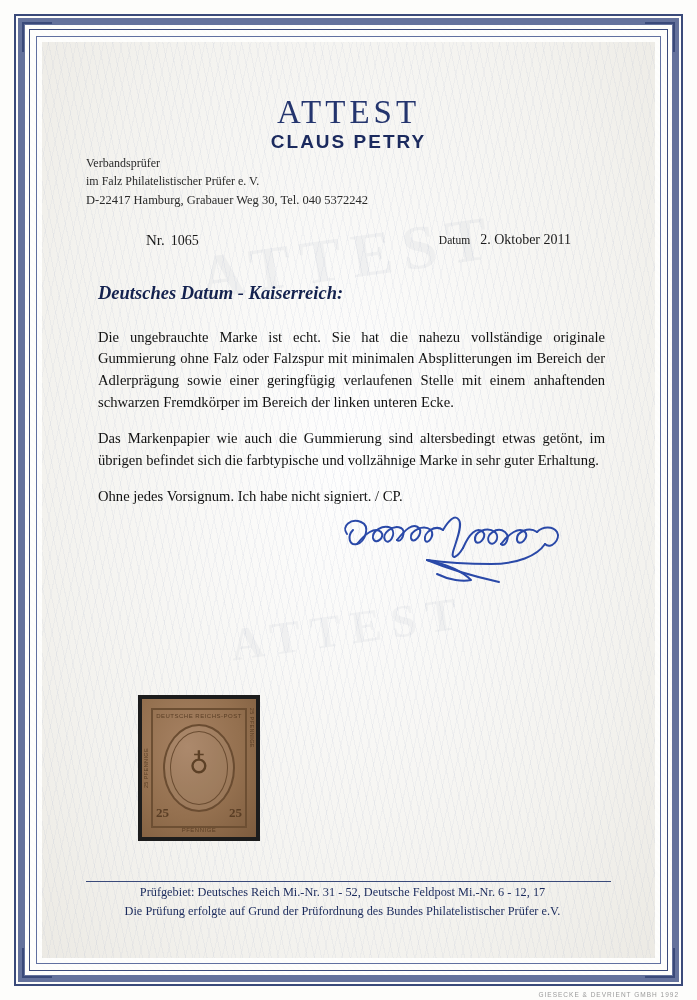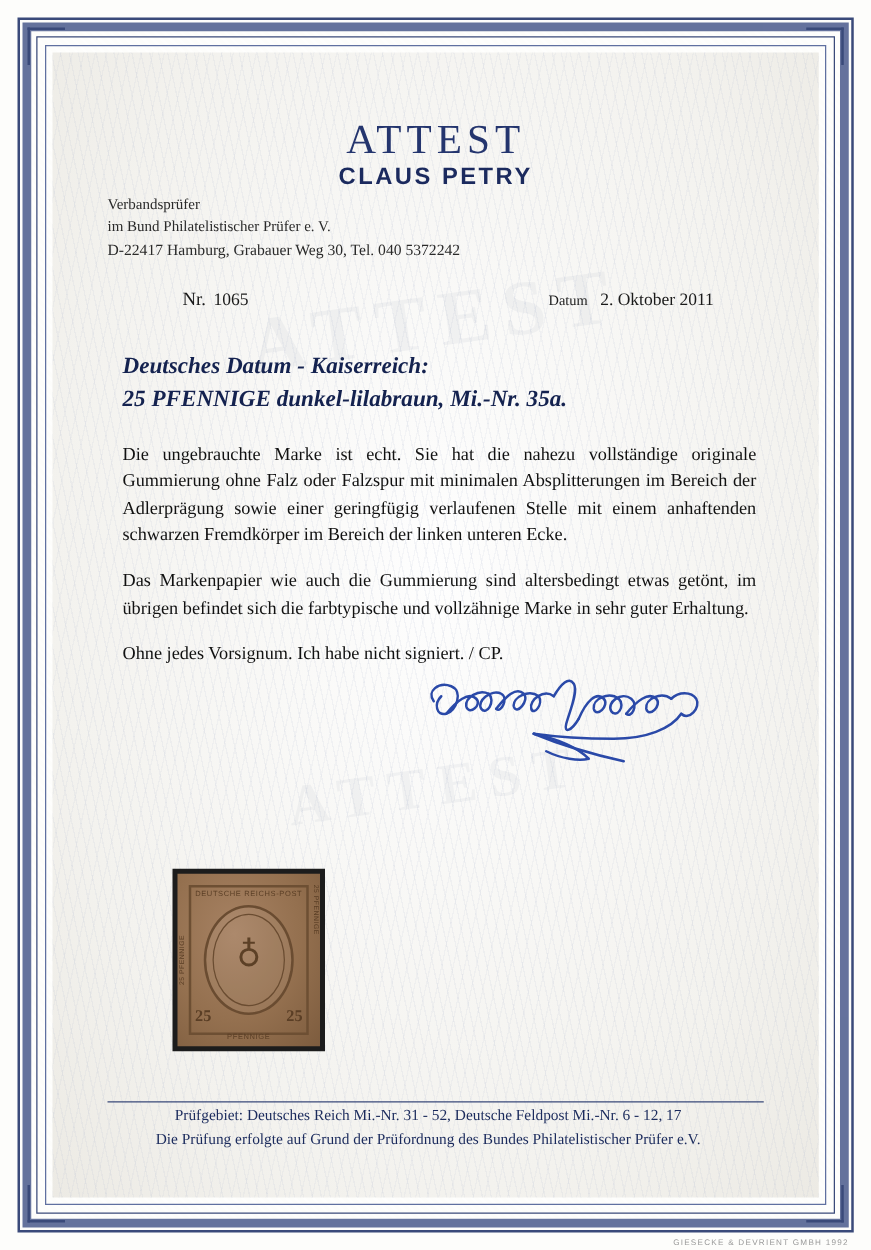--- a/index.html
+++ b/index.html
@@ -362,35 +362,34 @@
 
   <div class="content">
 
     <div class="watermark">ATTEST</div>
     <div class="watermark second">ATTEST</div>
 
     <div class="attest-title">ATTEST</div>
 
     <div class="expert-name">CLAUS PETRY</div>
     <div class="expert-role">Verbandsprüfer</div>
-    <div class="expert-assoc">im Bund Philatelistischer Prüfer e. V.</div>
+    <div class="expert-assoc">im Falz Philatelistischer Prüfer e. V.</div>
     <div class="expert-address">D-22417 Hamburg, Grabauer Weg 30, Tel. 040 5372242</div>
 
     <div class="meta-row">
       <div class="meta-nr">
         <span class="lbl">Nr.</span><span class="val">1065</span>
       </div>
       <div class="meta-date">
         <span class="lbl">Datum</span><span class="val">2. Oktober 2011</span>
       </div>
     </div>
 
     <div class="subject">
       <div>Deutsches Datum - Kaiserreich:</div>
-      <div>25 PFENNIGE dunkel-lilabraun, Mi.-Nr. 35a.</div>
     </div>
 
     <div class="body-block">Die ungebrauchte Marke ist echt. Sie hat die nahezu vollständige originale Gummierung ohne Falz oder Falzspur mit minimalen Absplitterungen im Bereich der Adlerprägung sowie einer geringfügig verlaufenen Stelle mit einem anhaftenden schwarzen Fremdkörper im Bereich der linken unteren Ecke.</div>
     <div class="body-block">Das Markenpapier wie auch die Gummierung sind altersbedingt etwas getönt, im übrigen befindet sich die farbtypische und vollzähnige Marke in sehr guter Erhaltung.</div>
     <div class="body-block">Ohne jedes Vorsignum. Ich habe nicht signiert. / CP.</div>
 
     <div class="signature-area">
       <svg class="signature-svg" width="250" height="100" viewBox="0 0 250 100" aria-label="signature">
         <g fill="none" stroke="#2a49a8" stroke-width="2" stroke-linecap="round" stroke-linejoin="round">
           <path d="M16,30 C10,22 20,14 30,18 C40,22 34,38 26,40 C18,42 16,32 22,26"></path>

